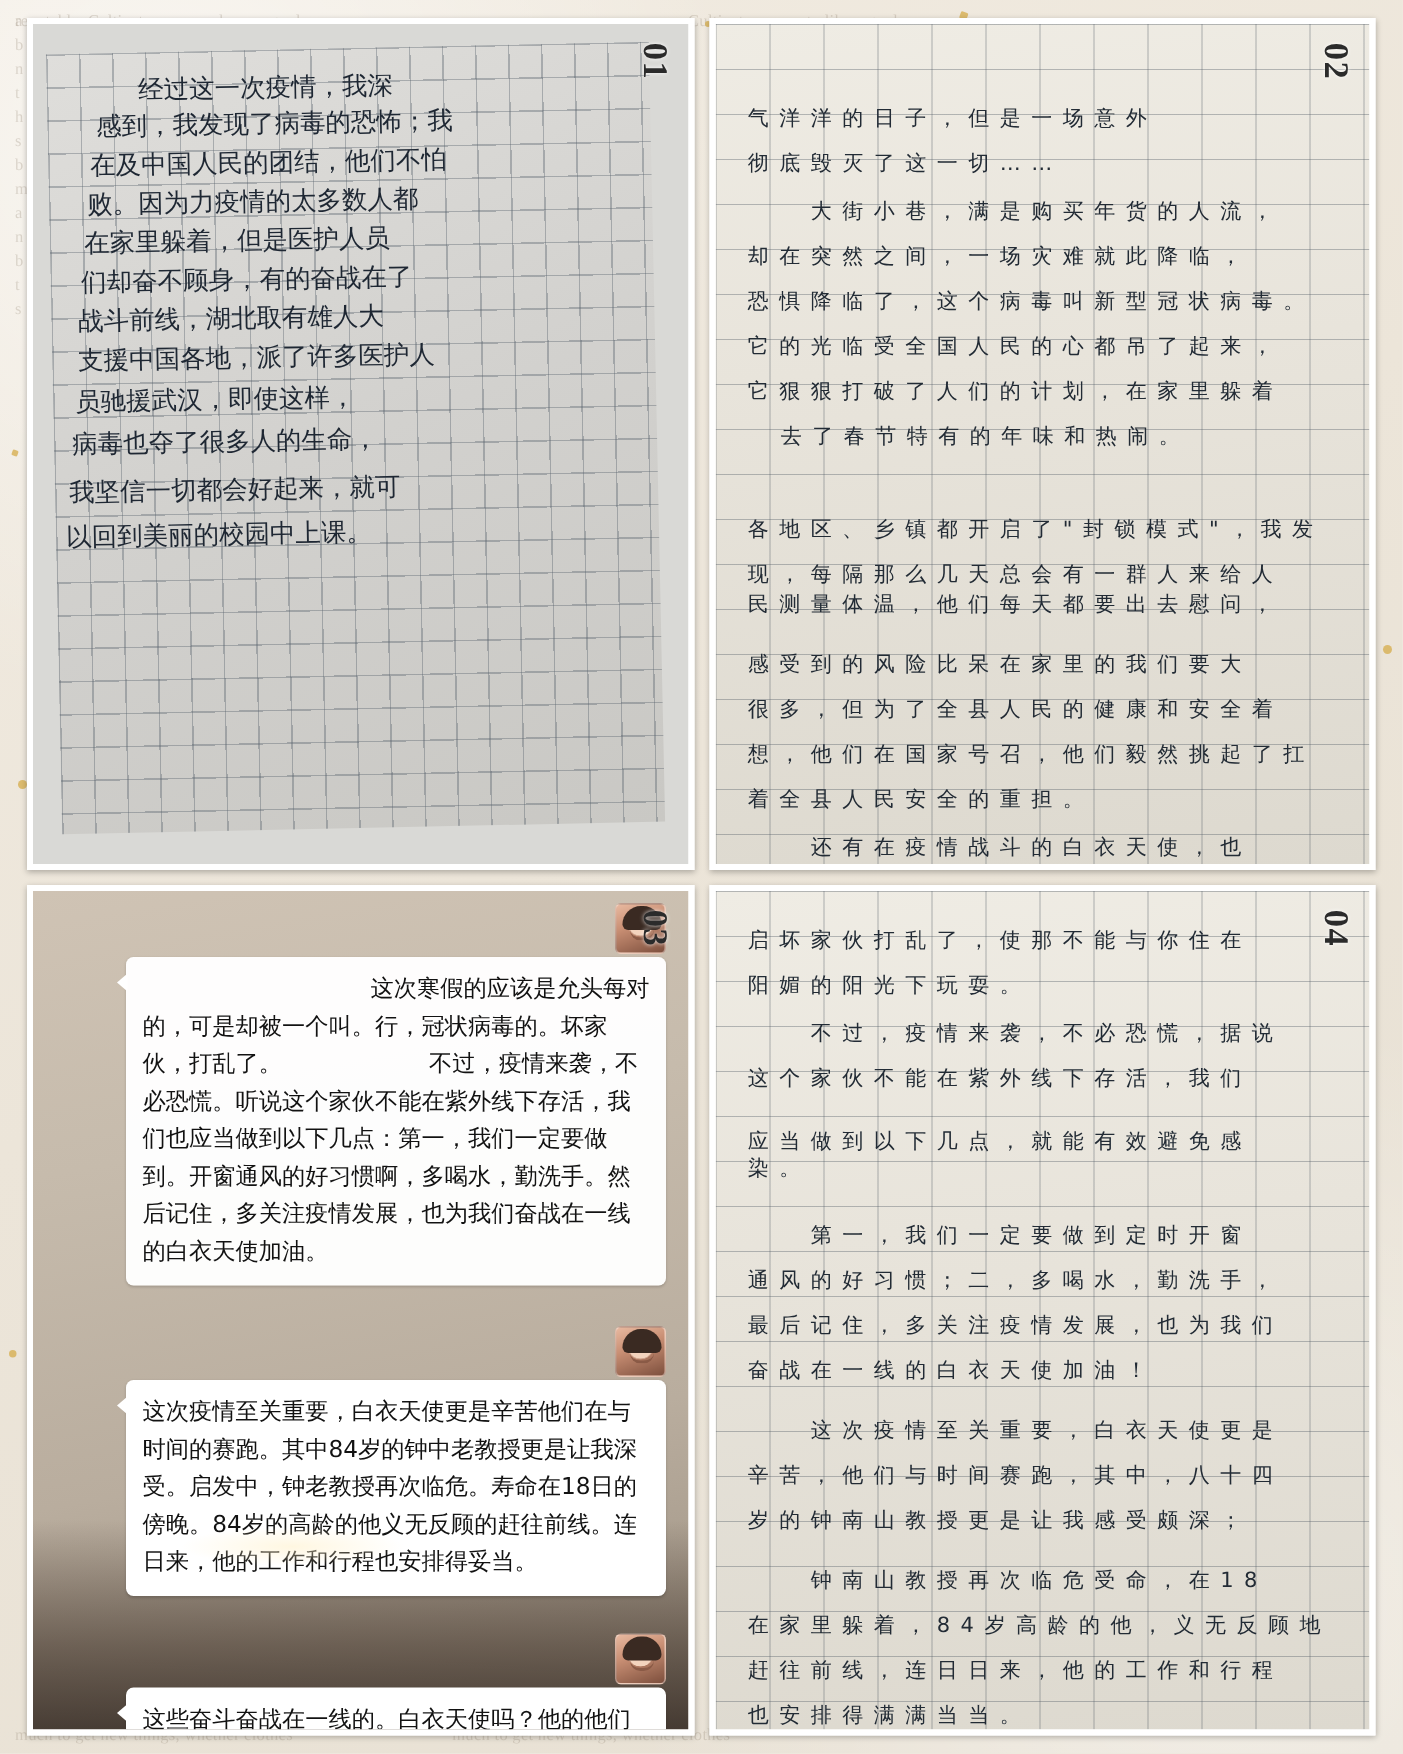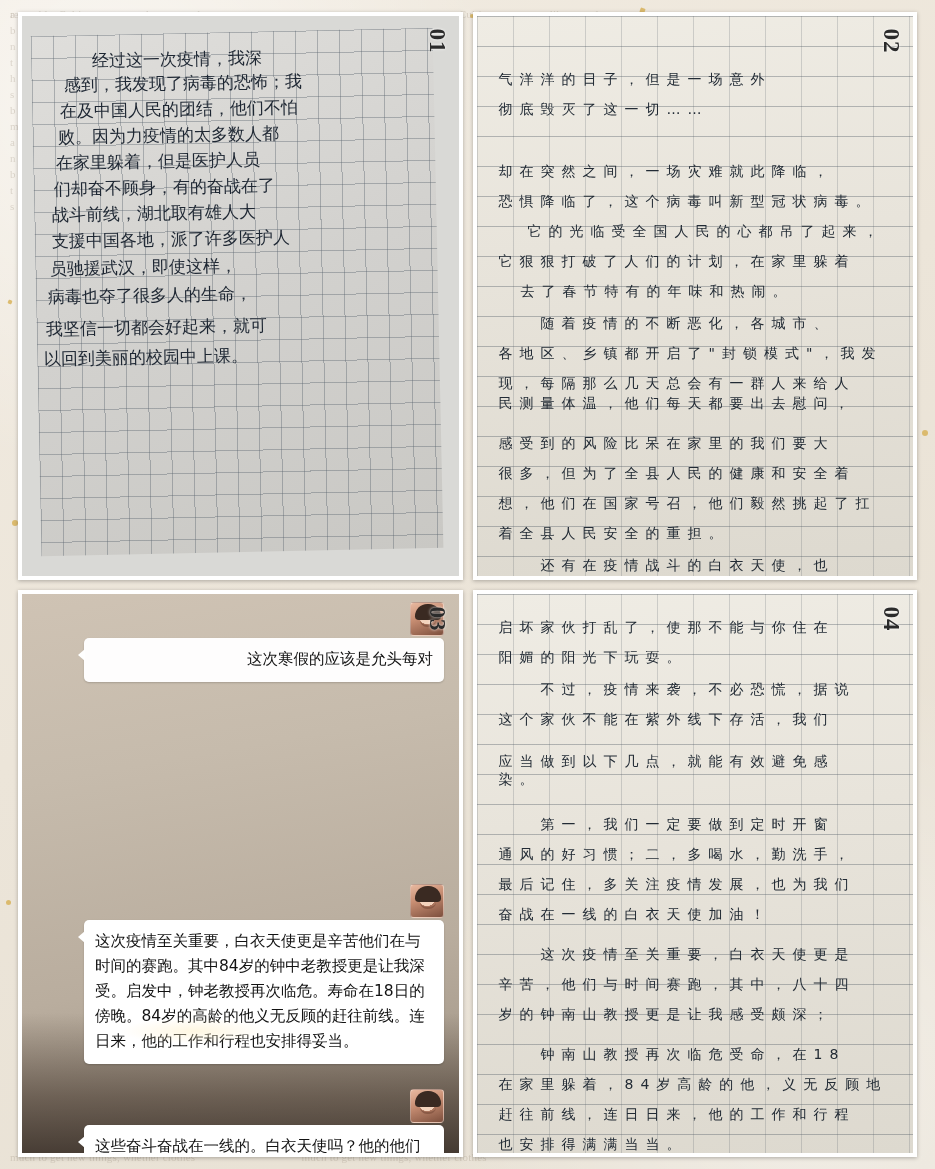--- a/index.html
+++ b/index.html
@@ -292,46 +292,48 @@
       <div class="badge">01</div>
     </div>
 
     <div class="card">
       <div class="photo lined">
         <div class="rules"></div>
         <div class="cols"></div>
 
         <div class="text-block" style="left:22px; top:48px; width:410px;">气洋洋的日子，但是一场意外</div>
         <div class="text-block" style="left:22px; top:78px; width:410px;">彻底毁灭了这一切……</div>
+        <div class="text-block" style="left:22px; top:110px; width:415px;">　　大街小巷，满是购买年货的人流，</div>
         <div class="text-block" style="left:22px; top:140px; width:415px;">却在突然之间，一场灾难就此降临，</div>
         <div class="text-block" style="left:22px; top:170px; width:415px;">恐惧降临了，这个病毒叫新型冠状病毒。</div>
-        <div class="text-block" style="left:22px; top:200px; width:415px;text-align:center;">它的光临受全国人民的心都吊了起来，</div>
+        <div class="text-block" style="left:22px; top:200px; width:415px;">它的光临受全国人民的心都吊了起来，</div>
         <div class="text-block" style="left:22px; top:230px; width:415px;">它狠狠打破了人们的计划，在家里躲着</div>
         <div class="text-block" style="left:22px; top:260px; width:415px;margin-left:22px;">去了春节特有的年味和热闹。</div>
-        <div class="text-block" style="left:22px; top:292px; width:415px;">　　随着疫情的不断恶化，各城市、</div>
         <div class="text-block" style="left:22px; top:322px; width:415px;">各地区、乡镇都开启了"封锁模式"，我发</div>
         <div class="text-block" style="left:22px; top:352px; width:415px;">现，每隔那么几天总会有一群人来给人</div>
         <div class="text-block" style="left:22px; top:372px; width:415px;">民测量体温，他们每天都要出去慰问，</div>
         <div class="text-block" style="left:22px; top:412px; width:415px;">感受到的风险比呆在家里的我们要大</div>
         <div class="text-block" style="left:22px; top:442px; width:415px;">很多，但为了全县人民的健康和安全着</div>
         <div class="text-block" style="left:22px; top:472px; width:415px;">想，他们在国家号召，他们毅然挑起了扛</div>
         <div class="text-block" style="left:22px; top:502px; width:415px;">着全县人民安全的重担。</div>
         <div class="text-block" style="left:22px; top:534px; width:415px;">　　还有在疫情战斗的白衣天使，也</div>
       </div>
       <div class="badge">02</div>
     </div>
 
     <div class="card">
       <div class="photo chat">
         <div class="chat-dark"></div>
 
         <div class="msg-row" style="left:10px; top:8px; width:412px;">
           <div class="avatar"></div>
           <div class="bubble first" style="width:360px;">
             <p class="head-line">这次寒假的应该是允头每对</p>
+            <p>的，可是却被一个叫。行，冠状病毒的。坏家伙，打乱了。
+　　　　　　不过，疫情来袭，不必恐慌。听说这个家伙不能在紫外线下存活，我们也应当做到以下几点：第一，我们一定要做到。开窗通风的好习惯啊，多喝水，勤洗手。然后记住，多关注疫情发展，也为我们奋战在一线的白衣天使加油。</p>
           </div>
         </div>
 
         <div class="msg-row" style="left:10px; top:290px; width:412px;">
           <div class="avatar"></div>
           <div class="bubble" style="width:360px;">
             <p>这次疫情至关重要，白衣天使更是辛苦他们在与时间的赛跑。其中84岁的钟中老教授更是让我深受。启发中，钟老教授再次临危。寿命在18日的傍晚。84岁的高龄的他义无反顾的赶往前线。连日来，他的工作和行程也安排得妥当。</p>
           </div>
         </div>
 

